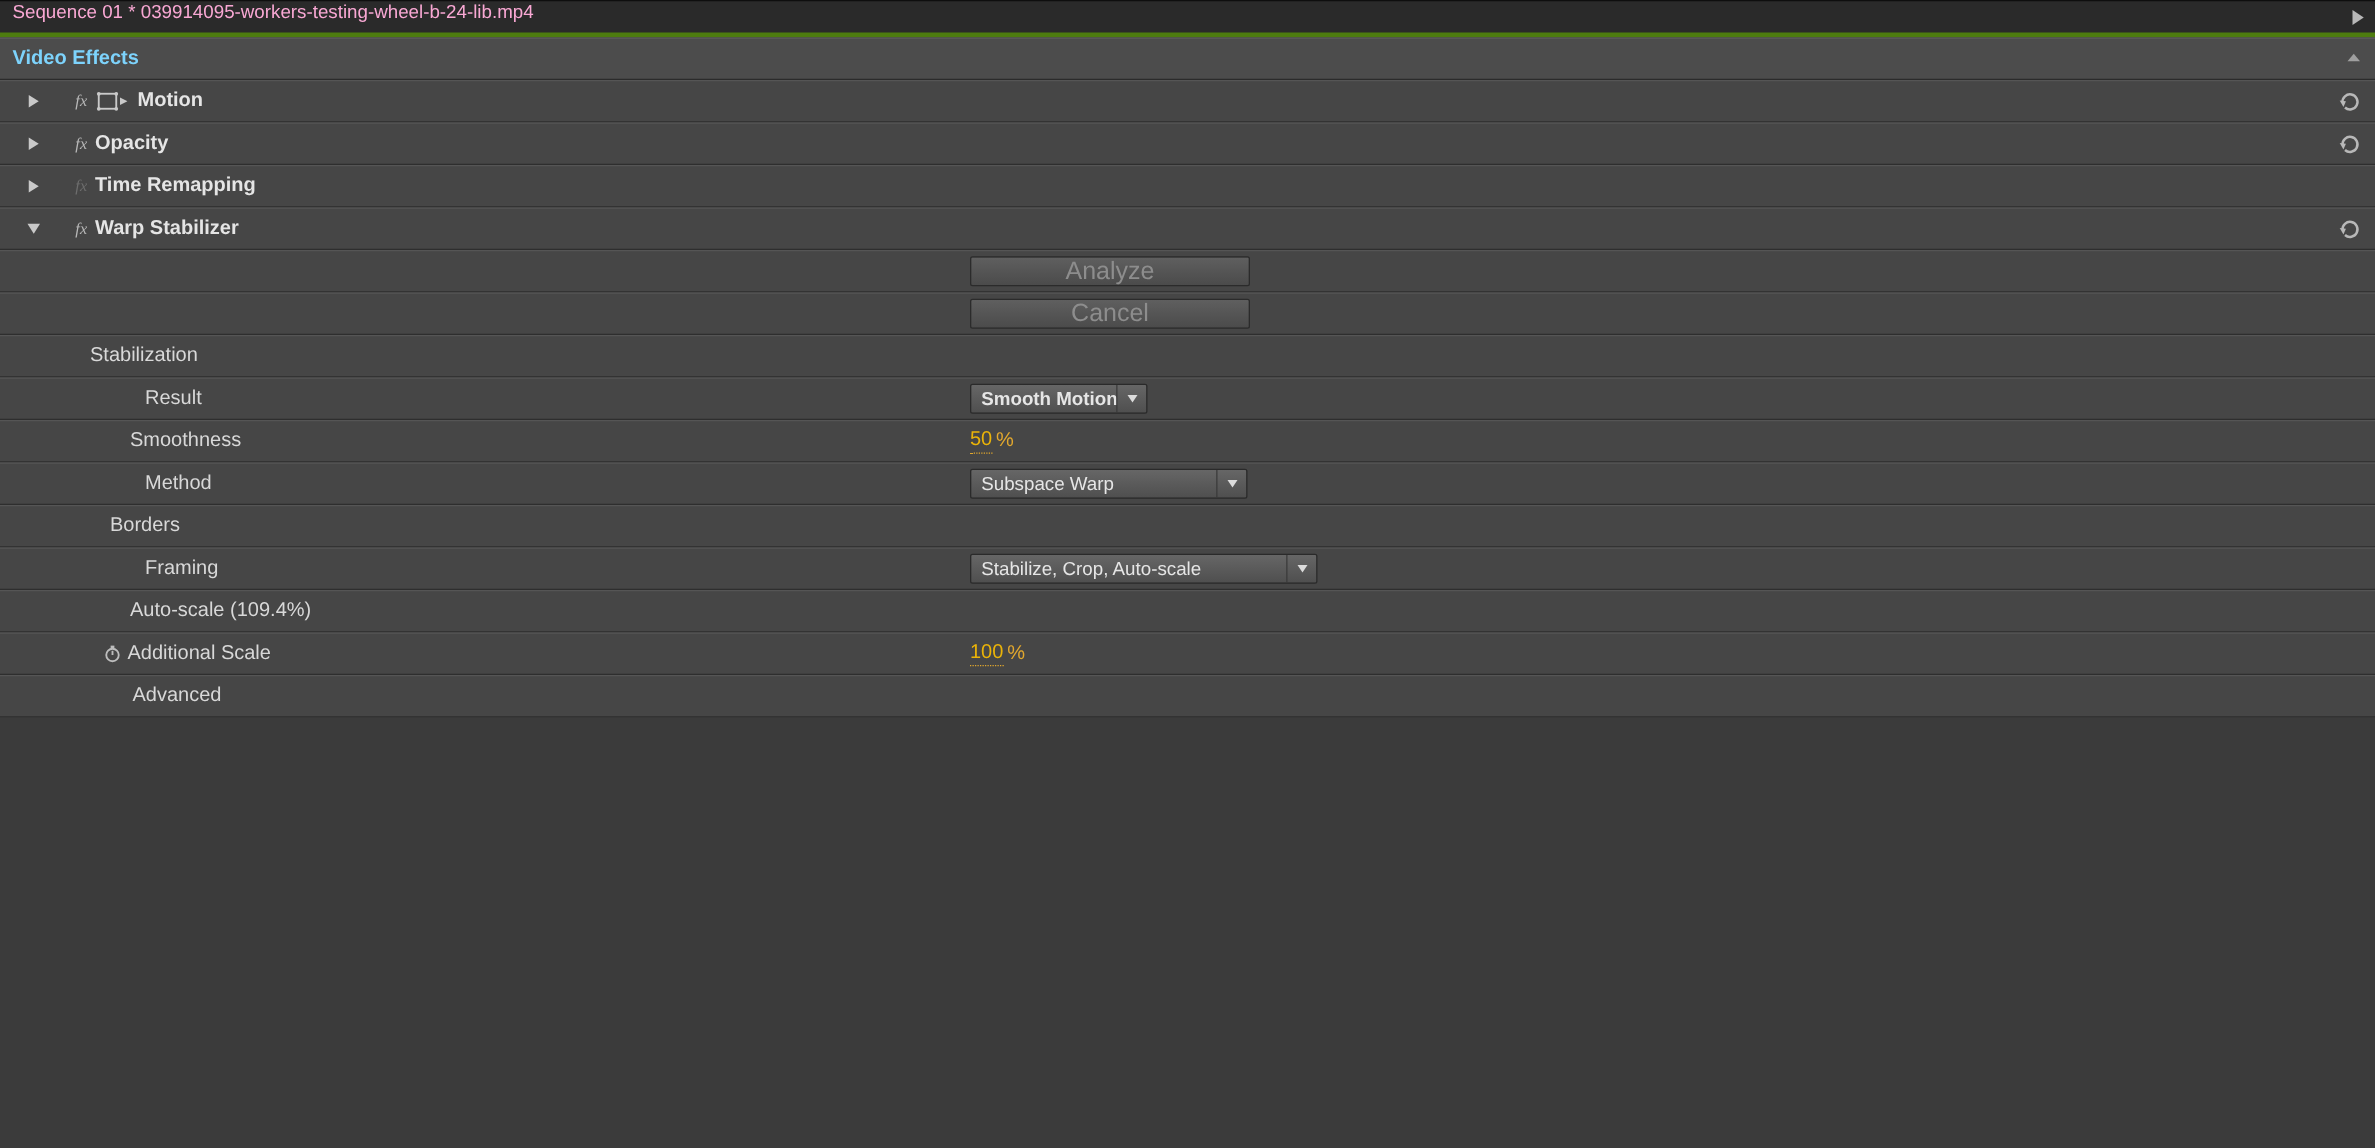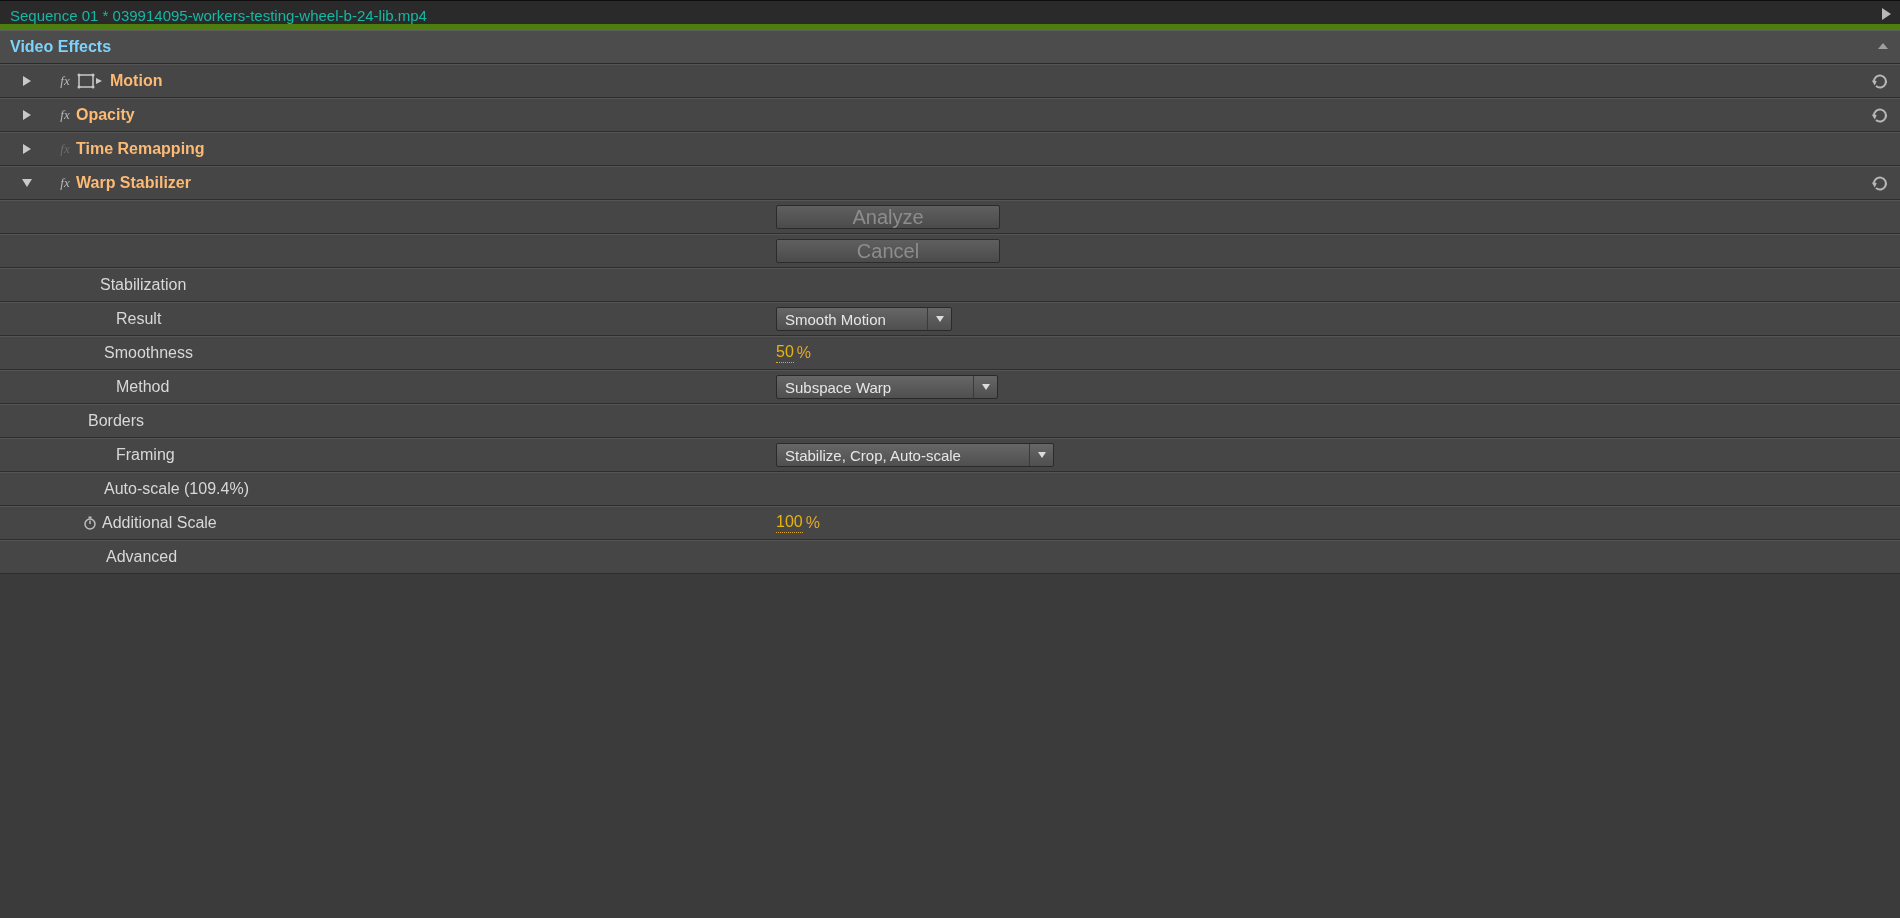--- a/index.html
+++ b/index.html
@@ -8,25 +8,25 @@
     font-family: "Lucida Grande", "Segoe UI", Arial, sans-serif;
     font-size: 14px;
     color: #d0d0d0;
     overflow: hidden;
     width: 1900px;
   }
   .panel-title-bar {
     height: 30px;
     background: #2a2a2a;
     border-top: 1px solid #0e0e0e;
-    border-bottom: 6px solid #4d7c0f;
-    display: flex;
-    align-items: flex-end;
+    border-bottom: 4px solid #4d7c0f;
+    display: flex;
+    align-items: flex-start;
     padding: 0 10px;
-    color: #14b8a6;
+    color: #f9a8d4;
     font-size: 15px;
     position: relative;
   }
   .panel-title-bar .play-icon {
     position: absolute;
     right: 8px;
     top: 6px;
     color: #b8b8b8;
     font-size: 14px;
   }
@@ -80,21 +80,21 @@
   .fx-icon.dim { color: #6d6d6d; }
   .motion-rect {
     display: inline-flex;
     align-items: center;
     gap: 2px;
     width: 30px;
     margin-right: 4px;
   }
   .motion-rect svg { display: block; }
   .effect-label {
-    color: #fdba74;
+    color: #e5e5e5;
     font-weight: bold;
     font-size: 16px;
   }
   .prop-label {
     color: #d8d8d8;
     font-size: 16px;
   }
   .reset-icon {
     position: absolute;
     right: 10px;
@@ -130,21 +130,21 @@
     border: 1px solid #2a2a2a;
     border-radius: 2px;
     color: #e6e6e6;
     font-size: 15px;
     display: flex;
     align-items: center;
     padding: 0 8px;
     position: relative;
     cursor: pointer;
   }
-  .dropdown.narrow { width: 176px; }
+  .dropdown.narrow { width: 142px; font-weight: bold; }
   .dropdown.mid { width: 222px; }
   .dropdown.wide { width: 278px; }
   .dd-arrow-wrap {
     position: absolute;
     right: 0;
     top: 0;
     bottom: 0;
     width: 24px;
     border-left: 1px solid #3a3a3a;
     display: flex;
@@ -277,21 +277,21 @@
   </div>
 </div>
 
 <div class="row">
   <span class="twirl indent-1">
     <svg width="12" height="10" viewBox="0 0 12 10">
         <polygon points="1,1 11,1 6,9" fill="#c9c9c9"></polygon>
       </svg>
   </span>
   <span class="twirl-spacer"></span>
-  <span class="prop-label" style="margin-left:34px">Stabilization</span>
+  <span class="prop-label" style="margin-left:6px">Stabilization</span>
 </div>
 
 <div class="row">
   <span class="prop-label" style="margin-left:98px">Result</span>
   <div class="value-col">
     <div class="dropdown narrow">
       <span>Smooth Motion</span>
       <span class="dd-arrow-wrap">
         <svg width="10" height="8" viewBox="0 0 10 8">
             <polygon points="1,1 9,1 5,7" fill="#dcdcdc"></polygon>

